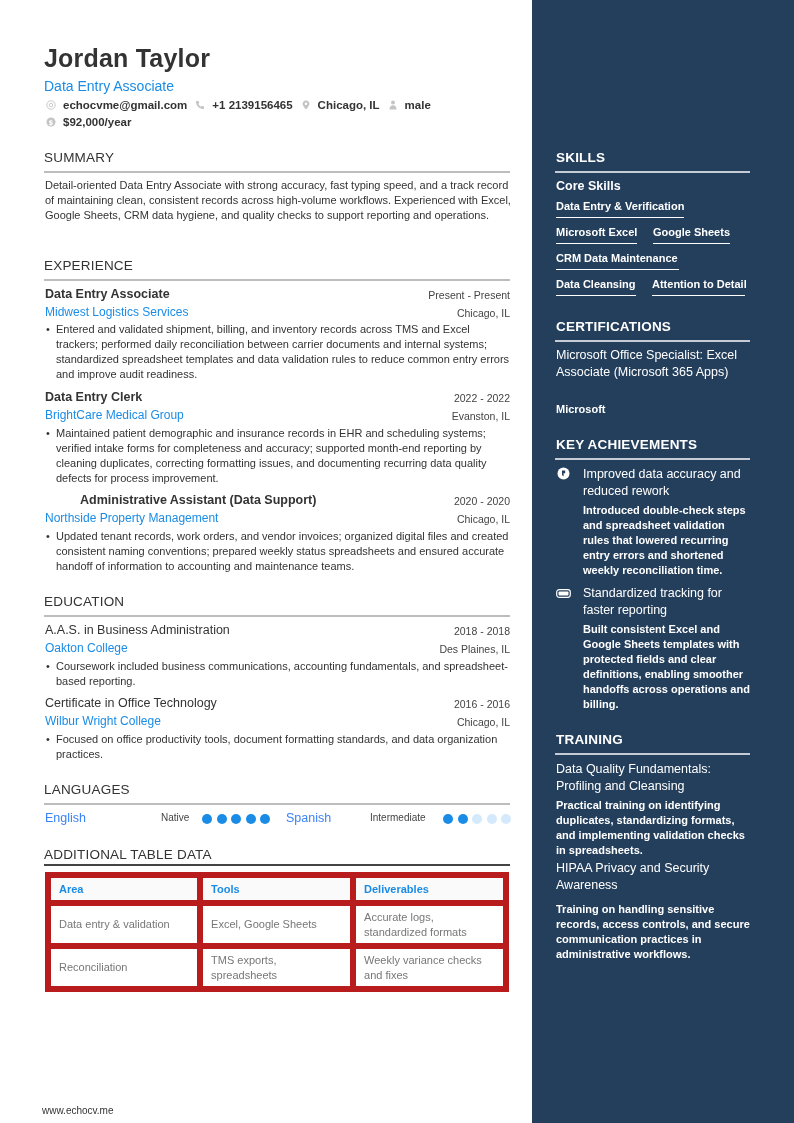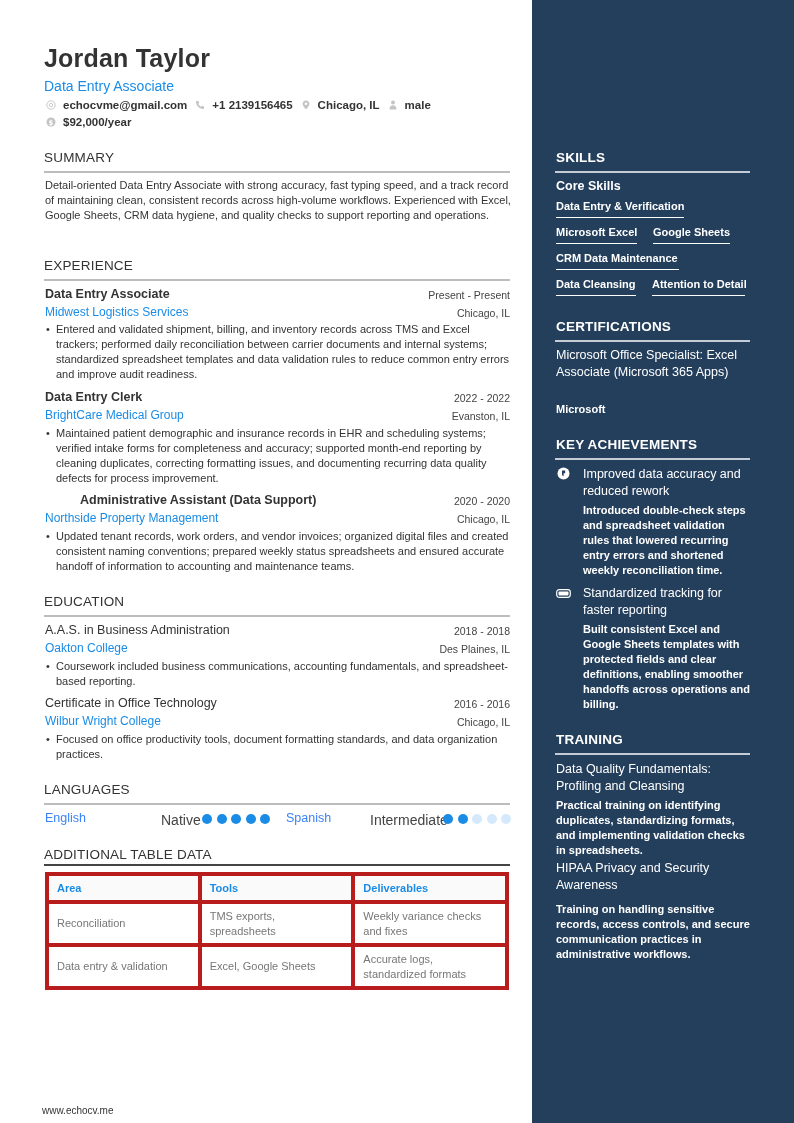--- a/index.html
+++ b/index.html
@@ -25,27 +25,27 @@
     .entry-title { position: absolute; font-size: 12.5px; font-weight: bold; color: #333; }
     .entry-title.light { font-weight: normal; }
     .entry-date { position: absolute; right: 284px; font-size: 10.5px; color: #444; text-align: right; }
     .entry-org { position: absolute; font-size: 12px; color: #1a8ce6; }
     .entry-loc { position: absolute; right: 284px; font-size: 10.5px; color: #444; text-align: right; }
     .bullet { position: absolute; left: 44px; width: 466px; font-size: 11px; line-height: 15px; color: #333; padding-left: 12px; }
     .bullet::before { content: "•"; position: absolute; left: 2px; top: 0; }
 
     .lang-row { position: absolute; top: 811px; left: 45px; width: 465px; height: 16px; font-size: 12.5px; }
     .lang-name { position: absolute; top: 0; color: #3b82f6; }
-    .lang-level { position: absolute; top: 1px; font-size: 14px; color: #444; }
+    .lang-level { position: absolute; top: 1px; font-size: 10px; color: #444; }
     .dots { position: absolute; top: 3px; display: flex; }
     .dot { width: 10px; height: 10px; border-radius: 50%; background: #1a8ce6; margin-right: 4.5px; }
     .dot.off { background: #d4e9fb; }
 
     table.extra { position: absolute; left: 45px; top: 872px; width: 464px; border-collapse: collapse; font-size: 11px; }
-    table.extra th, table.extra td { border: 4px solid #b91c1c; padding: 0 8px; text-align: left; vertical-align: middle; }
+    table.extra th, table.extra td { border: 6px solid #b91c1c; padding: 0 8px; text-align: left; vertical-align: middle; }
     table.extra th { height: 28px; color: #1a8ce6; font-weight: bold; font-size: 11px; background: #fafafa; }
     table.extra td { height: 43px; color: #777; line-height: 15px; }
     table.extra col.c1 { width: 154px; } table.extra col.c2 { width: 155px; } table.extra col.c3 { width: 155px; }
 
     .footer { position: absolute; left: 42px; top: 1105px; font-size: 10px; color: #333; }
 
     
     .s-title { position: absolute; left: 556px; font-size: 13.5px; font-weight: bold; color: #ffffff; letter-spacing: 0.2px; }
     .s-rule { position: absolute; left: 555px; width: 195px; height: 2px; background: #c5ccd6; }
     .s-sub { position: absolute; left: 556px; font-size: 12.5px; font-weight: bold; color: #fff; }
@@ -197,28 +197,28 @@
     </colgroup>
   <thead>
     <tr>
       <th>Area</th>
       <th>Tools</th>
       <th>Deliverables</th>
     </tr>
   </thead>
   <tbody>
     <tr>
+      <td>Data entry &amp; validation</td>
+      <td>Excel, Google Sheets</td>
+      <td>Accurate logs, standardized formats</td>
+    </tr>
+    <tr>
       <td>Reconciliation</td>
       <td>TMS exports, spreadsheets</td>
       <td>Weekly variance checks and fixes</td>
-    </tr>
-    <tr>
-      <td>Data entry &amp; validation</td>
-      <td>Excel, Google Sheets</td>
-      <td>Accurate logs, standardized formats</td>
     </tr>
   </tbody>
 </table>
 
 <div class="footer">www.echocv.me</div>
 
 <div class="s-title" style="top:150px;">SKILLS</div>
 <div class="s-rule" style="top:171px;"></div>
 <div class="s-sub" style="top:179px;">Core Skills</div>
 <div class="s-skill" style="left:556px; top:200px; width:128px;">Data Entry &amp; Verification</div>

